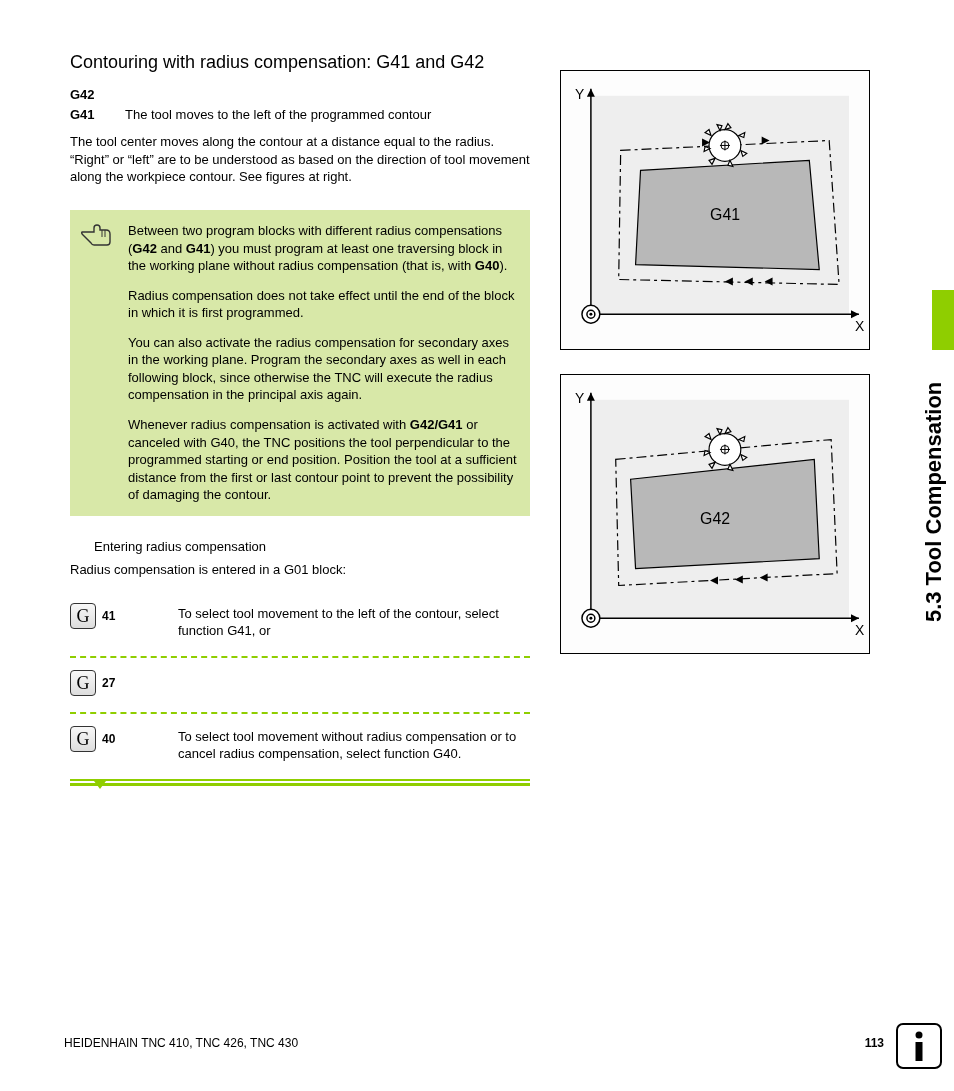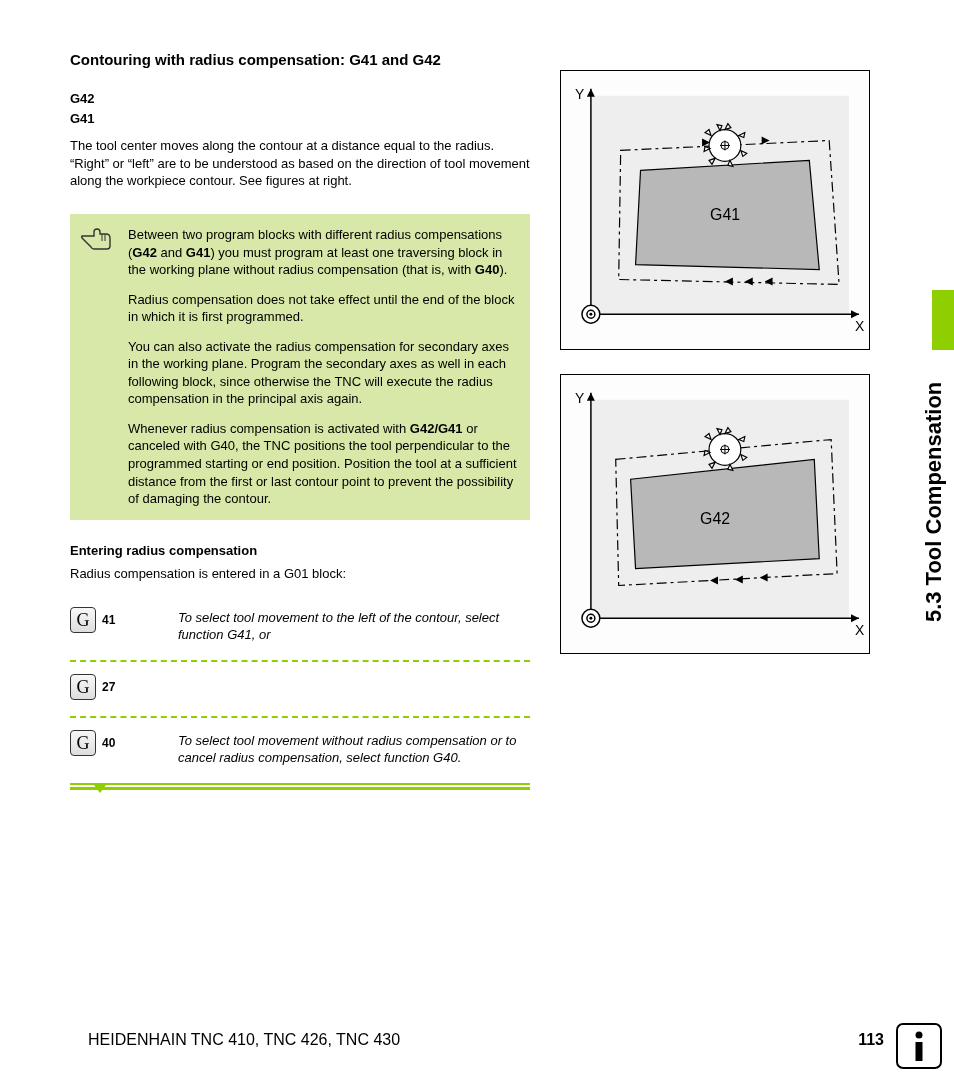--- a/index.html
+++ b/index.html
@@ -43,23 +43,23 @@
     font-size: 22px;
     white-space: nowrap;
   }
   .content {
     display: flex;
     gap: 30px;
   }
   .left-col { width: 460px; }
   .right-col { width: 310px; padding-top: 20px; }
   h4 {
-    font-size: 15px;
-    font-weight: bold;
-    margin-bottom: 20px;
+    font-size: 18px;
+    font-weight: normal;
+    margin-bottom: 12px;
   }
   .defs { margin-bottom: 10px; }
   .defs .row { display: flex; margin-bottom: 2px; }
   .defs .term { font-weight: bold; width: 55px; flex-shrink: 0; }
   .body-p { margin-bottom: 14px; }
   .note-box {
     background: #d8e8a8;
     padding: 12px 12px 12px 58px;
     position: relative;
     margin-bottom: 22px;
@@ -69,37 +69,37 @@
     position: absolute;
     left: 10px;
     top: 10px;
     width: 34px;
     height: 28px;
   }
   .note-box p { margin-bottom: 12px; }
   .note-box p:last-child { margin-bottom: 0; }
   .note-box b { font-weight: bold; }
   .sub-head {
-    font-weight: bold;
-    margin: 8px 0 6px 0;
+    font-weight: normal;
+    margin: 8px 0 6px 24px;
   }
   .step {
     display: flex;
     align-items: flex-start;
     gap: 18px;
     padding: 10px 0 14px 0;
   }
   .step .keyarea {
     width: 90px;
     flex-shrink: 0;
     display: flex;
     align-items: center;
     gap: 6px;
   }
-  .step .text { flex: 1; padding-top: 2px; font-style: italic; }
+  .step .text { flex: 1; padding-top: 2px; }
   .gkey {
     width: 26px;
     height: 26px;
     border: 1px solid #333;
     border-radius: 4px;
     background: linear-gradient(#f8f8f8, #ddd);
     display: flex;
     align-items: center;
     justify-content: center;
     font-family: "Times New Roman", serif;
@@ -145,26 +145,26 @@
     border: 1px solid #000;
     height: 280px;
     margin-bottom: 24px;
     position: relative;
     background: #fdfdfd;
   }
   .diagram svg { width: 100%; height: 100%; }
   .footer {
     position: absolute;
     bottom: 40px;
-    left: 88px;
+    left: 64px;
     right: 70px;
     display: flex;
     justify-content: space-between;
     align-items: flex-end;
-    font-size: 16px;
+    font-size: 12px;
   }
   .footer .pnum { font-weight: bold; margin-left: 40px; }
   .info-icon {
     position: absolute;
     right: 12px;
     bottom: 22px;
     width: 46px;
     height: 46px;
   }
 </style>
@@ -181,20 +181,21 @@
   <div class="content">
     <div class="left-col">
       <h4>Contouring with radius compensation: G41 and G42</h4>
 
       <div class="defs">
         <div class="row">
           <div class="term">G42</div>
         </div>
         <div class="row">
           <div class="term">G41</div>
+          <div>The tool moves to the left of the programmed contour</div>
         </div>
       </div>
 
       <p class="body-p">The tool center moves along the contour at a distance equal to the radius. “Right” or “left” are to be understood as based on the direction of tool movement along the workpiece contour. See figures at right.</p>
 
       <div class="note-box">
         <svg class="hand" viewBox="0 0 34 28">
           <path d="M2 12 L14 12 L14 8 Q14 5 17 5 Q20 5 20 8 L20 10 L26 10 Q30 10 30 14 L30 22 Q30 25 27 25 L14 25 Q12 25 11 23 L3 15 Q1 13 2 12 Z" fill="none" stroke="#333" stroke-width="1.4"></path>
           <line x1="22" y1="10" x2="22" y2="17" stroke="#333" stroke-width="1"></line>
           <line x1="25" y1="10" x2="25" y2="17" stroke="#333" stroke-width="1"></line>

